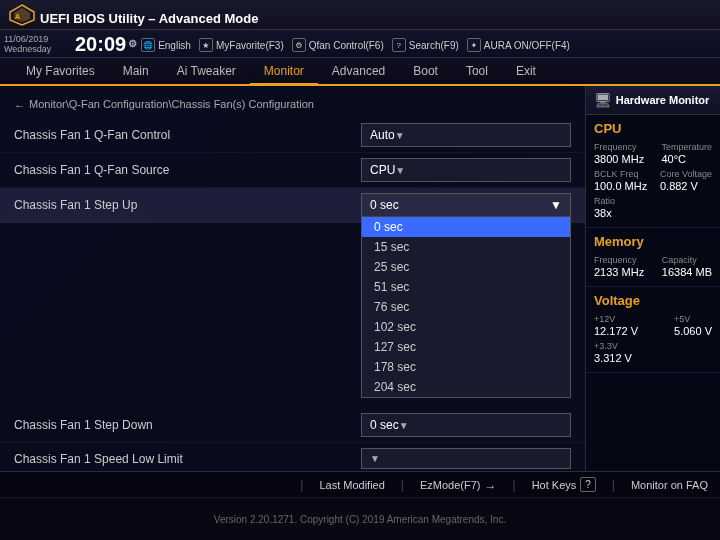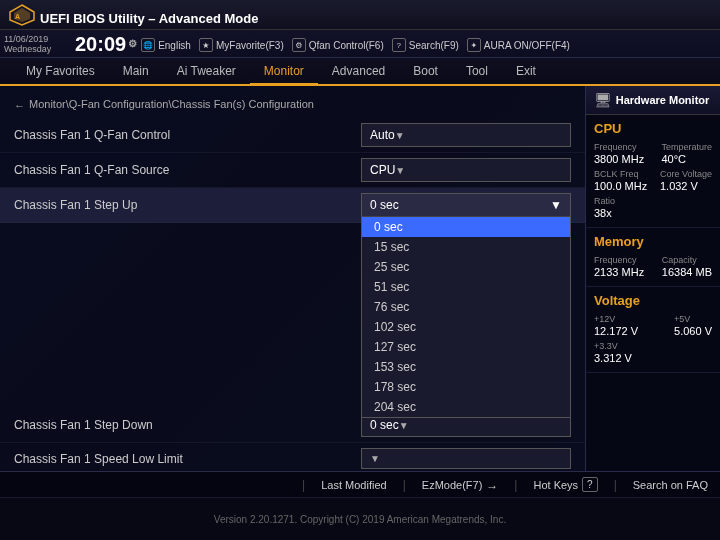--- a/index.html
+++ b/index.html
@@ -481,21 +481,20 @@
                 <span>0 sec</span>
                 <span>▼</span>
               </div>
               <div class="dropdown-option selected">0 sec</div>
               <div class="dropdown-option">15 sec</div>
               <div class="dropdown-option">25 sec</div>
               <div class="dropdown-option">51 sec</div>
               <div class="dropdown-option">76 sec</div>
               <div class="dropdown-option">102 sec</div>
               <div class="dropdown-option">127 sec</div>
-              <div class="dropdown-option">153 sec</div>
               <div class="dropdown-option">178 sec</div>
               <div class="dropdown-option">204 sec</div>
             </div>
           </div>
         </div>
 
         <div class="setting-row" style="margin-top: 185px;">
           <span class="setting-label">Chassis Fan 1 Step Down</span>
           <div class="setting-value">
             <div class="dropdown">
@@ -547,21 +546,21 @@
             <span class="hw-col-value">40°C</span>
           </div>
         </div>
         <div class="hw-row">
           <div class="hw-col">
             <span class="hw-col-label">BCLK Freq</span>
             <span class="hw-col-value">100.0 MHz</span>
           </div>
           <div class="hw-col">
             <span class="hw-col-label">Core Voltage</span>
-            <span class="hw-col-value">1.032 V</span>
+            <span class="hw-col-value">0.882 V</span>
           </div>
         </div>
         <div class="hw-row">
           <div class="hw-col">
             <span class="hw-col-label">Ratio</span>
             <span class="hw-col-value">38x</span>
           </div>
         </div>
       </div>
 
@@ -611,20 +610,20 @@
       <span>EzMode(F7)</span>
       <span style="font-size:12px;">→</span>
     </div>
     <span class="bottom-separator">|</span>
     <div class="bottom-btn">
       <span>Hot Keys</span>
       <span class="key-box">?</span>
     </div>
     <span class="bottom-separator">|</span>
     <div class="bottom-btn">
-      <span>Search on FAQ</span>
+      <span>Monitor on FAQ</span>
     </div>
   </div>
 
   <div class="footer-bar">
     <span>Version 2.20.1271. Copyright (C) 2019 American Megatrends, Inc.</span>
   </div>
 </div>
 
 </body></html>

